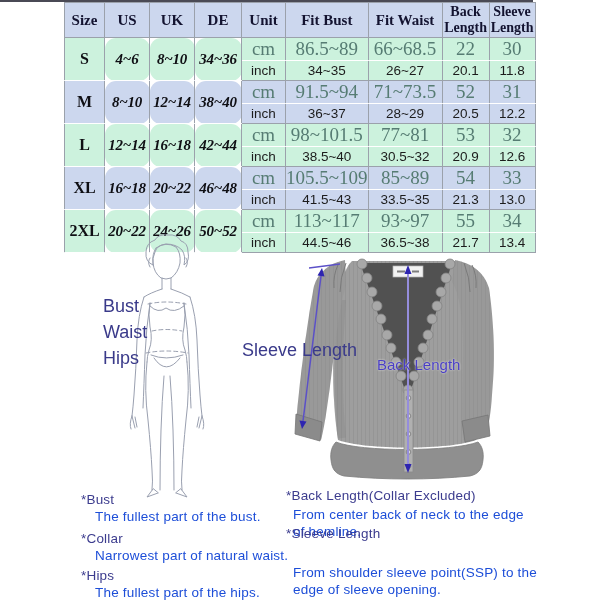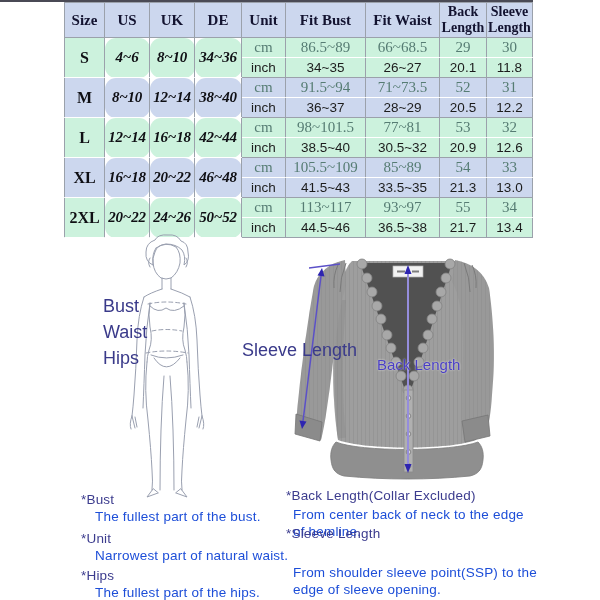--- a/index.html
+++ b/index.html
@@ -13,21 +13,21 @@
       vertical-align:middle;overflow:hidden;}
   .size-chart th{height:34px;font-family:"Liberation Serif",serif;font-weight:bold;
       font-size:15px;color:#131330;background:#ccd7ee;line-height:1.12;}
   .size-chart th.narrow{font-size:14px;}
   tr.cm-row td,tr.inch-row td{height:19px;}
   tr.gr td{background:#ccf2dd;}
   tr.bl td{background:#ccd7ee;}
   td.size-cell{font-family:"Liberation Serif",serif;font-weight:bold;font-size:16px;color:#0f0f14;}
   td.intl{font-family:"Liberation Serif",serif;font-weight:bold;font-style:italic;
       font-size:15px;color:#0f0f14;letter-spacing:-0.2px;border-radius:11px;}
-  tr.cm-row td.u,tr.cm-row td.v{font-family:"Liberation Serif",serif;font-size:15px;color:#567c73;}
+  tr.cm-row td.u,tr.cm-row td.v{font-family:"Liberation Serif",serif;font-size:19px;color:#567c73;}
   tr.cm-row td{border-bottom:1px solid rgba(255,255,255,0.85);}
   tr.inch-row td.u,tr.inch-row td.v{font-family:"Liberation Sans",sans-serif;
       font-size:13.5px;color:#1c1c1c;}
 
   
   .lbl{position:absolute;color:#3a3a8a;font-size:18px;white-space:nowrap;}
   .lbl-backlen{position:absolute;color:#4a3ec5;font-size:15px;white-space:nowrap;
       text-shadow:0 0 2px rgba(255,255,255,0.85);}
 
   
@@ -69,21 +69,21 @@
     </tr>
 
     <tr class="gr cm-row">
       <td class="size-cell" rowspan="2">S</td>
       <td class="intl" rowspan="2">4~6</td>
       <td class="intl" rowspan="2">8~10</td>
       <td class="intl" rowspan="2">34~36</td>
       <td class="u">cm</td>
       <td class="v">86.5~89</td>
       <td class="v">66~68.5</td>
-      <td class="v">29</td>
+      <td class="v">22</td>
       <td class="v">30</td>
     </tr>
     <tr class="gr inch-row">
       <td class="u">inch</td>
       <td class="v">34~35</td>
       <td class="v">26~27</td>
       <td class="v">20.1</td>
       <td class="v">11.8</td>
     </tr>
 
@@ -270,21 +270,21 @@
   </svg>
 
   <div class="lbl" style="left:103px;top:296px;">Bust</div>
   <div class="lbl" style="left:103px;top:322px;">Waist</div>
   <div class="lbl" style="left:103px;top:348px;">Hips</div>
   <div class="lbl" style="left:242px;top:340px;">Sleeve Length</div>
   <div class="lbl-backlen" style="left:377px;top:356px;">Back Length</div>
 
   <div class="note-title" style="left:81px;top:492px;">*Bust</div>
   <div class="note-text" style="left:95px;top:509px;">The fullest part of the bust.</div>
-  <div class="note-title" style="left:81px;top:531px;">*Unit</div>
+  <div class="note-title" style="left:81px;top:531px;">*Collar</div>
   <div class="note-text" style="left:95px;top:548px;">Narrowest part of natural waist.</div>
   <div class="note-title" style="left:81px;top:568px;">*Hips</div>
   <div class="note-text" style="left:95px;top:585px;">The fullest part of the hips.</div>
 
   <div class="note-title" style="left:286px;top:488px;">*Back Length(Collar Excluded)</div>
   <div class="note-text" style="left:293px;top:507px;">From center back of neck to the edge</div>
   <div class="note-text" style="left:293px;top:524px;">of hemline.</div>
   <div class="note-title" style="left:286px;top:526px;">*Sleeve Length</div>
   <div class="note-text" style="left:293px;top:565px;">From shoulder sleeve point(SSP) to the</div>
   <div class="note-text" style="left:293px;top:582px;">edge of sleeve opening.</div>

